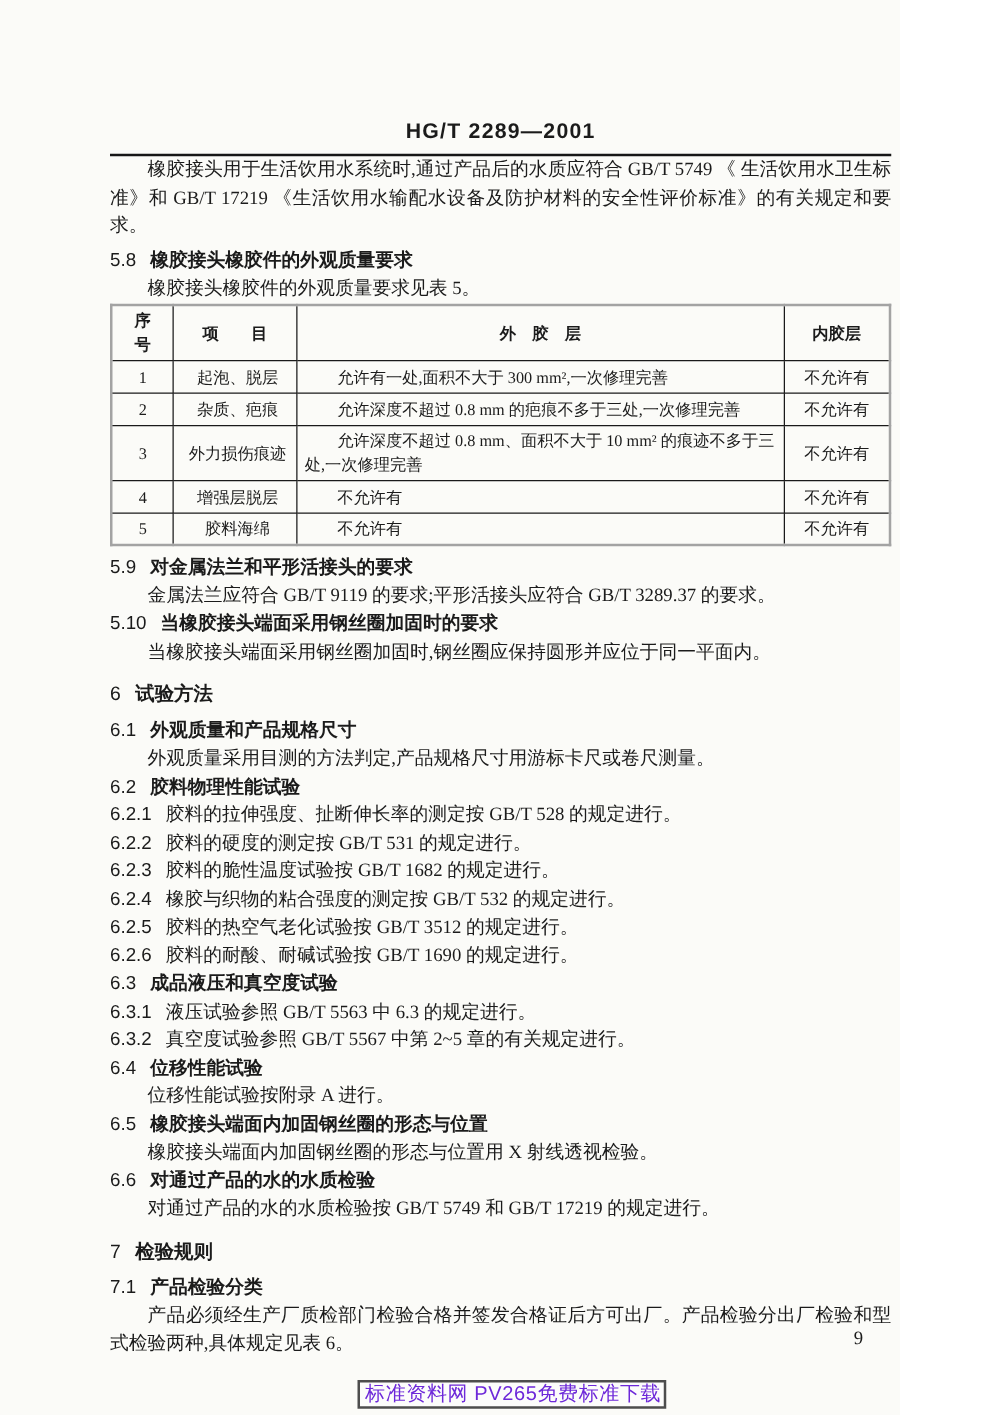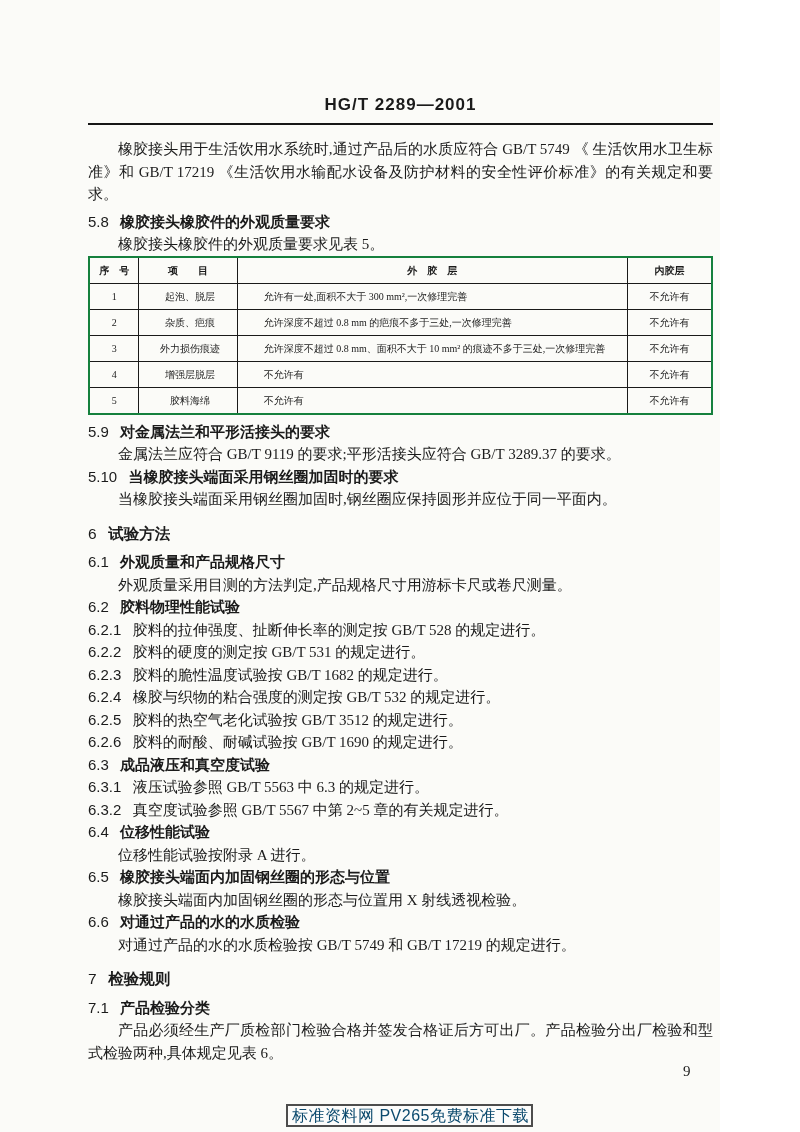--- a/index.html
+++ b/index.html
@@ -36,21 +36,21 @@
     border-top: 2px solid #161616;
     margin-top: 9px;
   }
 
   .p {
     font-size: 15px;
     line-height: 22.5px;
     text-indent: 2em;
     text-align: justify;
   }
-  .intro { margin-top: 13px; }
+  .intro { margin-top: 0; }
 
   .h1, .h2 {
     font-family: "Liberation Sans", "DejaVu Sans", sans-serif;
     font-weight: 700;
     font-size: 15px;
     line-height: 22.5px;
   }
   .h1 { margin-top: 12px; margin-bottom: 6px; font-size: 15.5px; }
   .h2 { margin-top: 0; }
   .h2.gap { margin-top: 5px; }
@@ -69,24 +69,24 @@
     font-size: 15px;
     line-height: 20px;
     margin-top: 4px;
     margin-bottom: 7px;
   }
 
   table.t5 {
     width: 100%;
     border-collapse: collapse;
     table-layout: fixed;
-    font-size: 10px;
+    font-size: 13px;
     line-height: 19px;
     margin-bottom: 6px;
-    border: 2px solid #15803d;
+    border: 2px solid #a3a3a3;
   }
   .t5 th, .t5 td {
     border: 1.6px solid #1a1a1a;
     padding: 2.5px 6px;
     vertical-align: middle;
   }
   .t5 th {
     font-family: "Liberation Sans", "DejaVu Sans", sans-serif;
     font-weight: 700;
     text-align: center;
@@ -107,21 +107,21 @@
   }
 
   .watermark {
     position: absolute;
     left: 286px;
     top: 1104px;
     width: 247px;
     height: 23px;
     overflow: hidden;
     border: 2px solid #4d4d4d;
-    color: #0c4a6e;
+    color: #6d28d9;
     background: rgba(255,255,255,0.4);
     font-family: "Liberation Sans", "DejaVu Sans", sans-serif;
     font-size: 16px;
     line-height: 19px;
     padding: 0 4px;
     white-space: nowrap;
     letter-spacing: 0.5px;
   }
 </style>
 </head>

